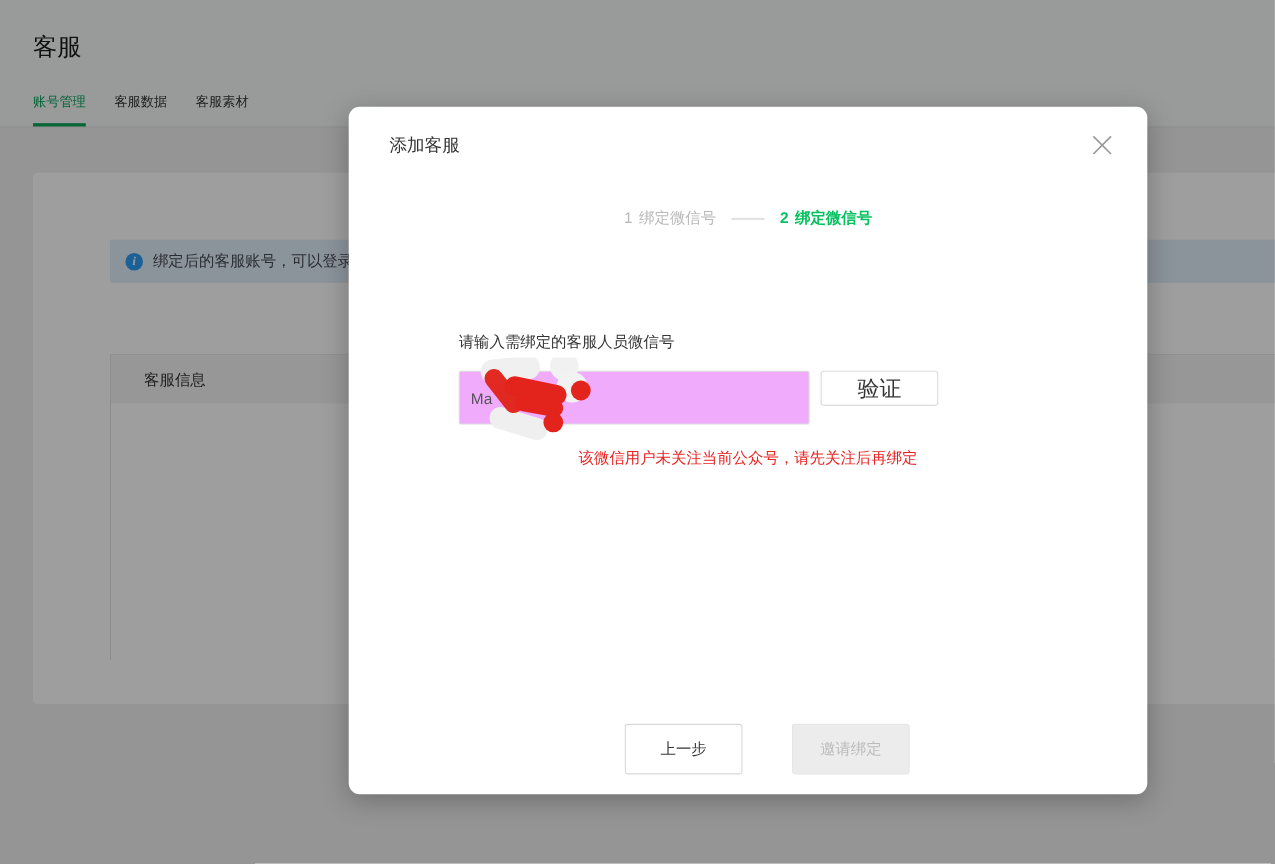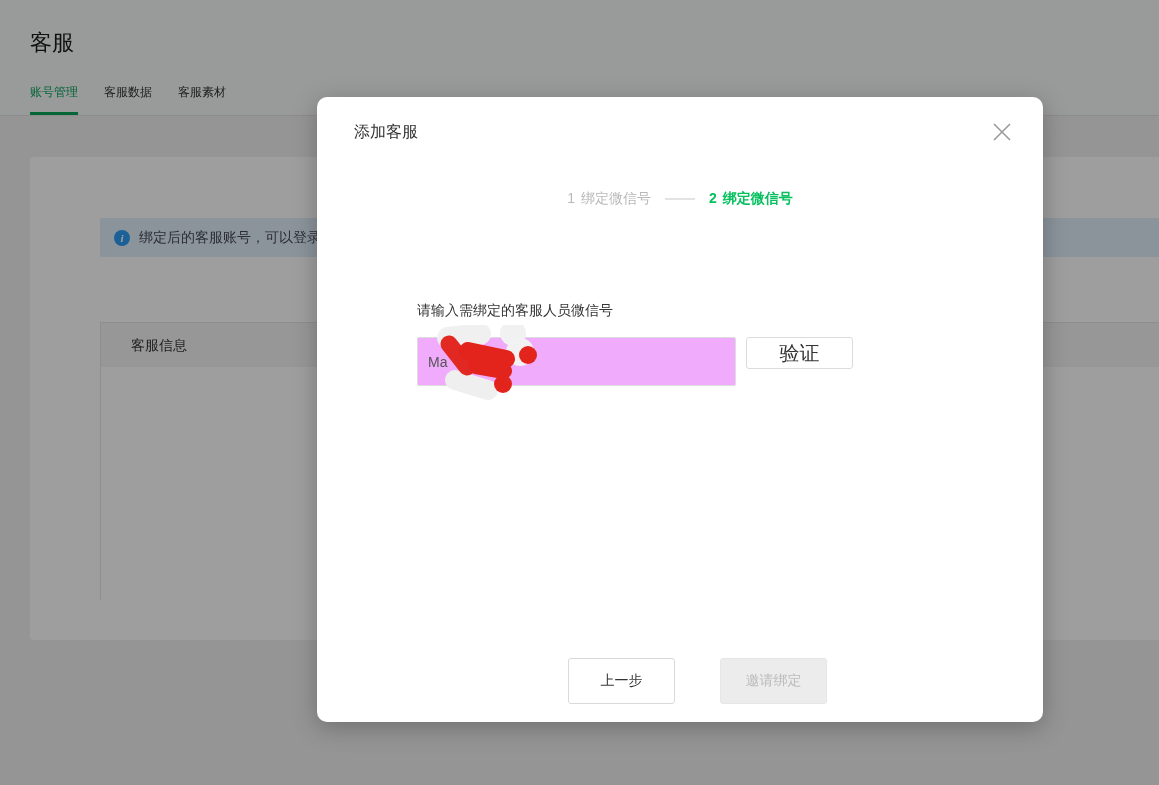--- a/index.html
+++ b/index.html
@@ -162,16 +162,17 @@
     <circle cx="93" cy="27" r="14" fill="#f2f2f2"></circle>
     <line x1="22" y1="19" x2="40" y2="42" stroke="#e2241d" stroke-width="17" stroke-linecap="round" opacity="0.97"></line>
     <line x1="41" y1="26" x2="79" y2="34" stroke="#e2241d" stroke-width="18" stroke-linecap="round"></line>
     <line x1="49" y1="41" x2="77" y2="46" stroke="#e2241d" stroke-width="16" stroke-linecap="round"></line>
     <circle cx="101" cy="30" r="9" fill="#e2241d"></circle>
     <circle cx="76" cy="59" r="9" fill="#e2241d"></circle>
   </svg>
 
   <button class="verify-btn">验证</button>
 
+  <div class="error-text">该微信用户未关注当前公众号，请先关注后再绑定</div>
 
   <button class="modal-footer-btn prev-btn">上一步</button>
   <button class="modal-footer-btn invite-btn" disabled="">邀请绑定</button>
 </div>
 
 </body></html>

